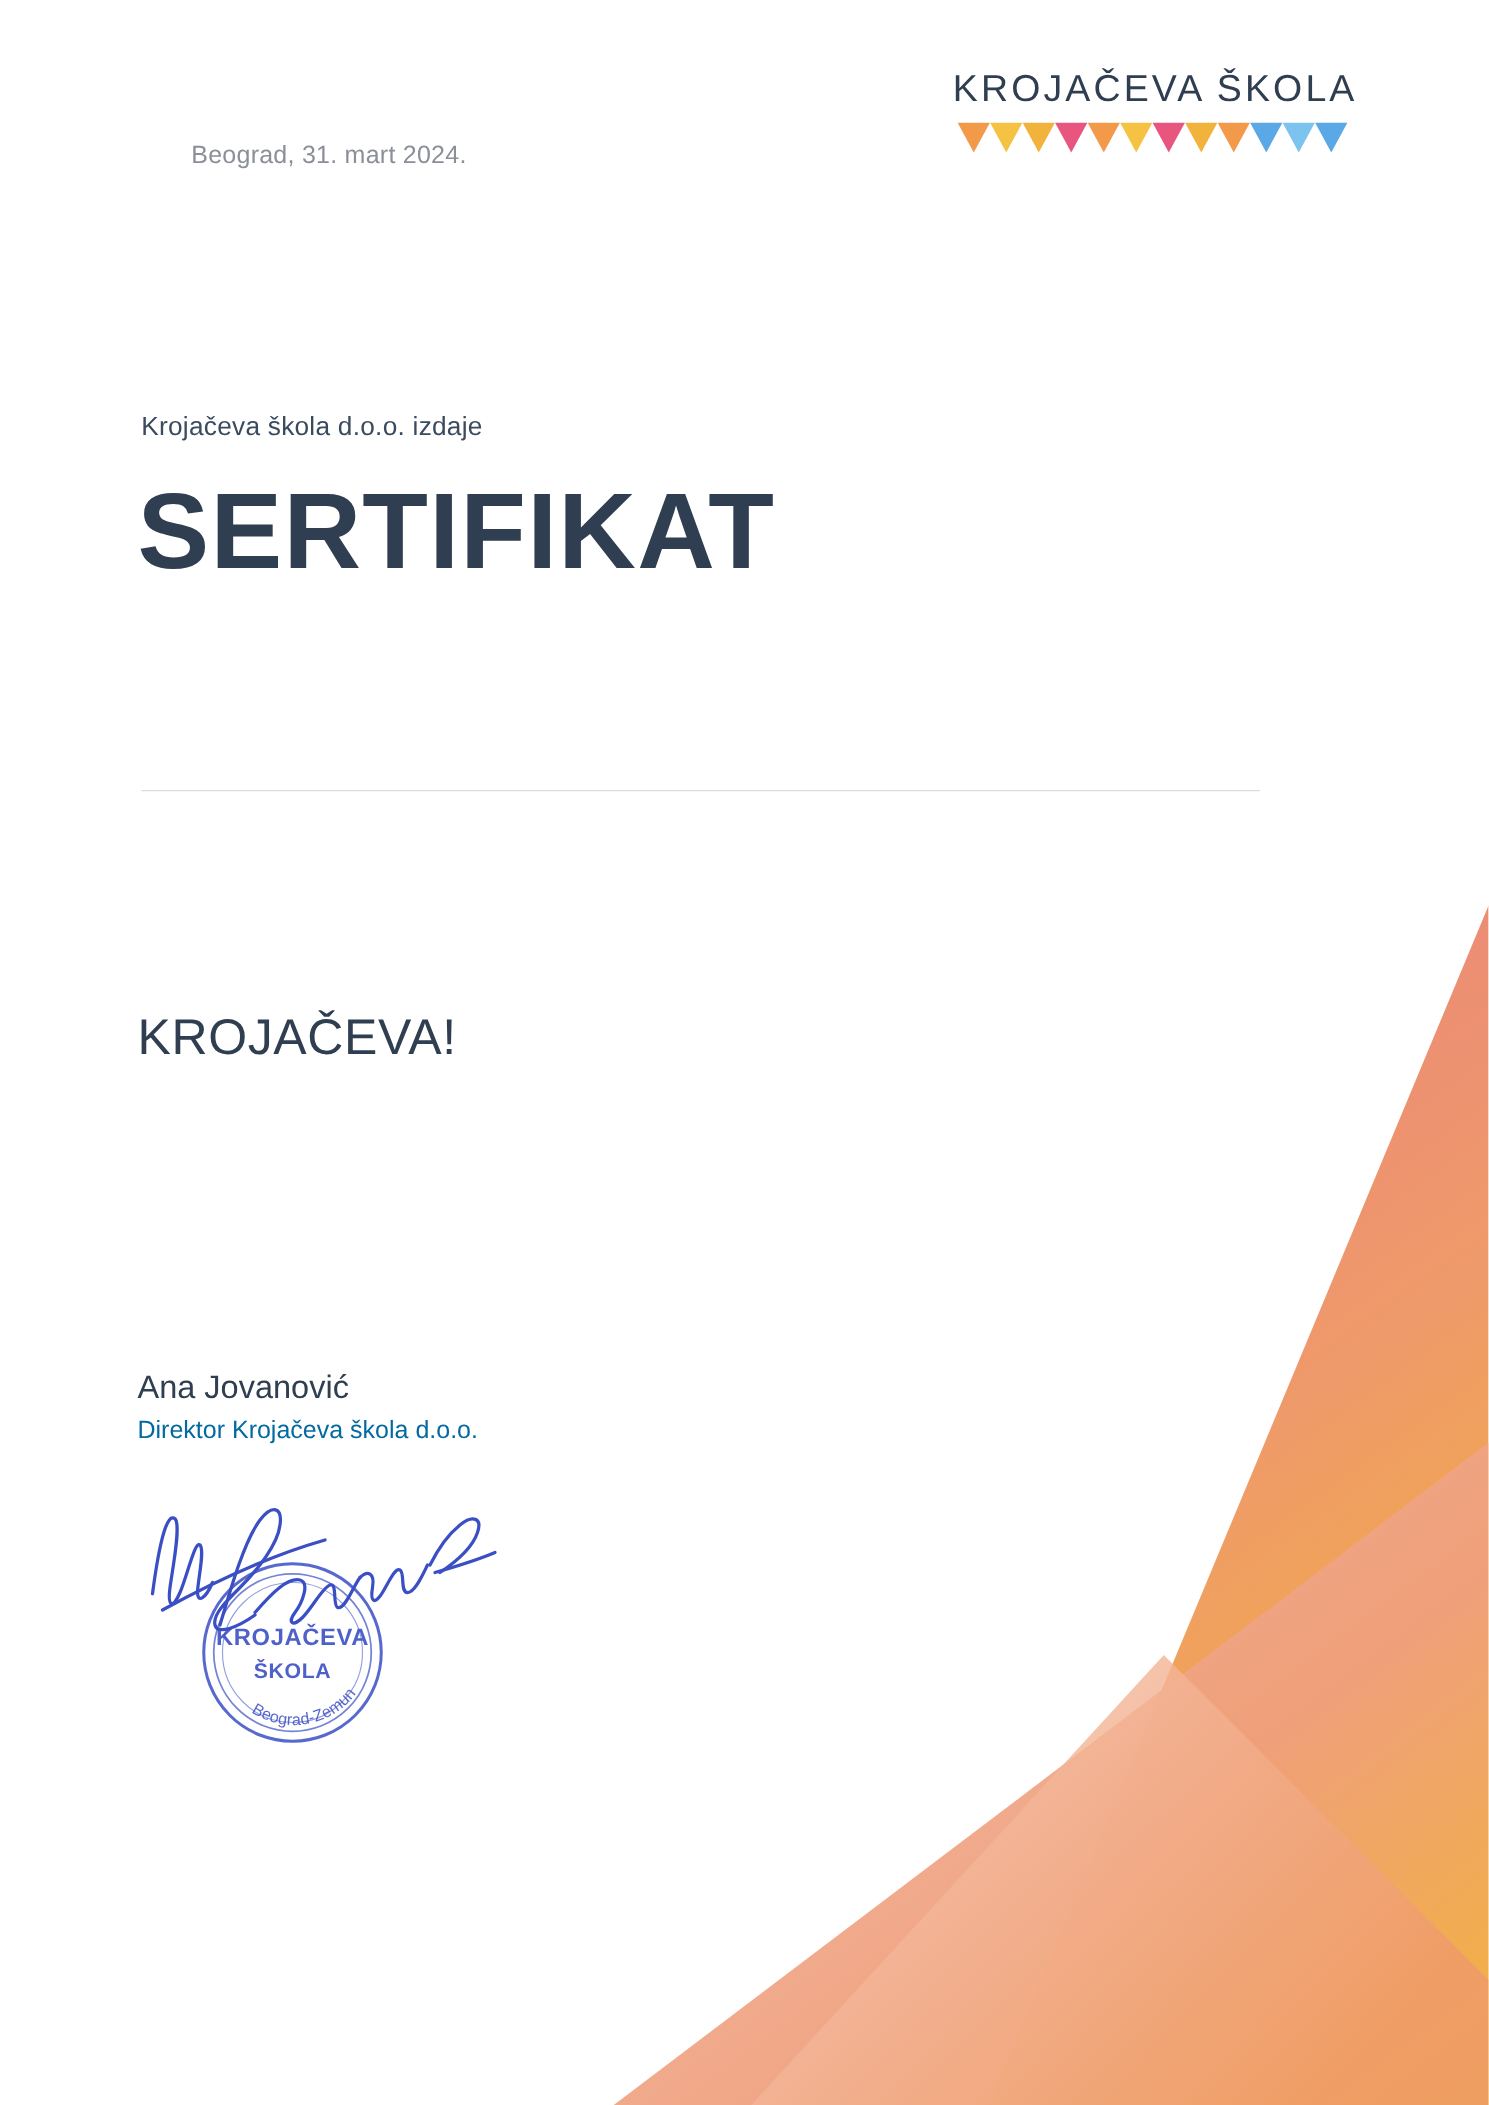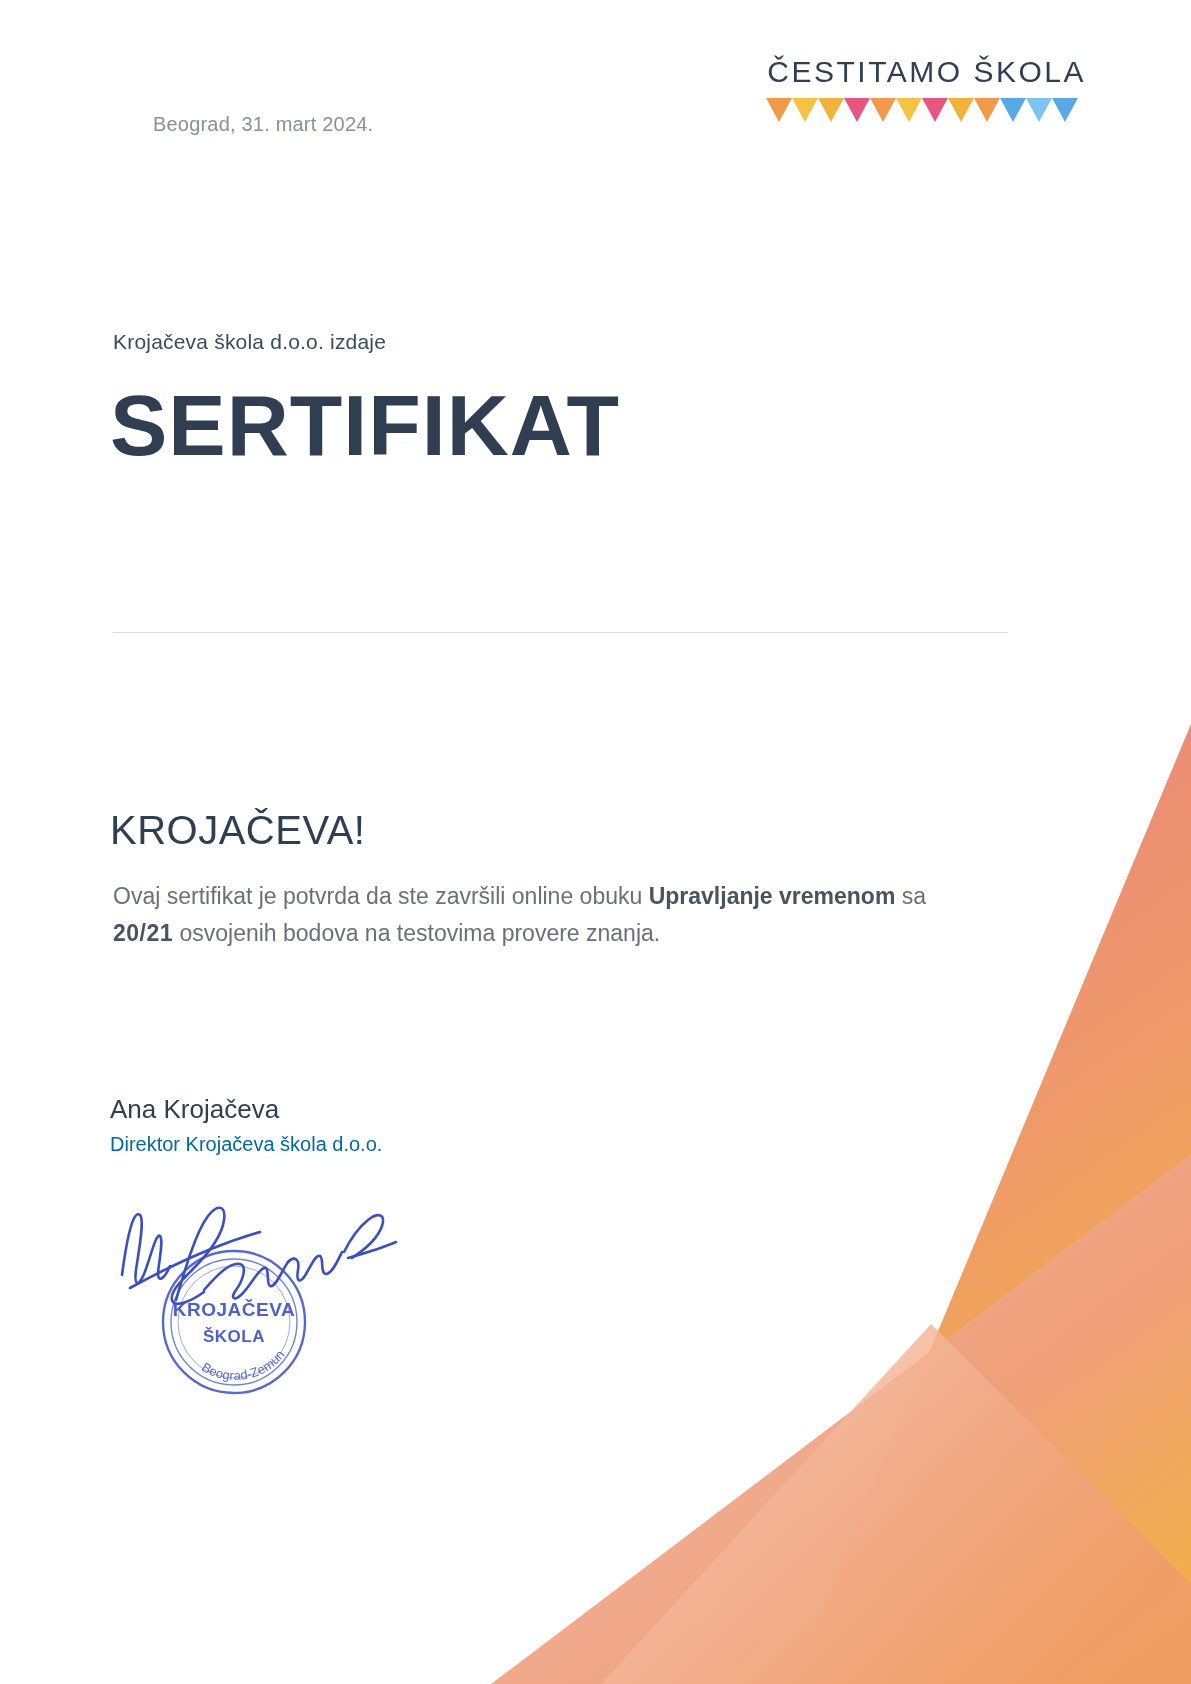--- a/index.html
+++ b/index.html
@@ -184,21 +184,21 @@
       </linearGradient>
     </defs>
     <polygon points="820,0 820,960 420,960" fill="url(#gradA)"></polygon>
     <polygon points="820,430 820,960 120,960" fill="url(#gradB)" opacity="0.93"></polygon>
     <polygon points="560,600 820,860 820,960 230,960" fill="url(#gradC)" opacity="0.82"></polygon>
   </svg>
 
   <div class="date-line">Beograd, 31. mart 2024.</div>
 
   <div class="logo-block">
-    <div class="logo-text">ČESTITAMO ŠKOLA</div>
+    <div class="logo-text">KROJAČEVA ŠKOLA</div>
     <svg class="logo-zigzag" viewBox="0 0 320 26">
       <polygon points="0,0 26,0 13,24" fill="#f2994a"></polygon>
       <polygon points="26,0 52,0 39,24" fill="#f6c244"></polygon>
       <polygon points="52,0 78,0 65,24" fill="#f2b33d"></polygon>
       <polygon points="78,0 104,0 91,24" fill="#e8557e"></polygon>
       <polygon points="104,0 130,0 117,24" fill="#f2994a"></polygon>
       <polygon points="130,0 156,0 143,24" fill="#f6c244"></polygon>
       <polygon points="156,0 182,0 169,24" fill="#e8557e"></polygon>
       <polygon points="182,0 208,0 195,24" fill="#f2b33d"></polygon>
       <polygon points="208,0 234,0 221,24" fill="#f2994a"></polygon>
@@ -207,25 +207,22 @@
       <polygon points="286,0 312,0 299,24" fill="#5aa9e6"></polygon>
     </svg>
   </div>
 
   <div class="issuer">Krojačeva škola d.o.o. izdaje</div>
   <div class="cert-title">SERTIFIKAT</div>
 
   <div class="name-rule"></div>
 
   <div class="congrats">KROJAČEVA!</div>
-  <div class="body-text">
-    <span>Ovaj sertifikat je potvrda da ste završili online obuku </span><b>Upravljanje vremenom</b><span> sa </span><span class="score">20/21</span><span> osvojenih bodova na testovima provere znanja.</span>
-  </div>
-
-  <div class="signer-name">Ana Krojačeva</div>
+
+  <div class="signer-name">Ana Jovanović</div>
   <div class="signer-role">Direktor Krojačeva škola d.o.o.</div>
 
   <div class="signature-wrap">
     <svg width="330" height="230" viewBox="0 0 330 230">
 
       <g fill="none" stroke="#3b4fc4" stroke-width="2.6" stroke-linecap="round">
         <path d="M22,105 C28,60 34,40 40,45 C45,50 38,85 36,100 C34,115 38,118 44,104 C50,90 56,62 60,66 C64,70 58,96 58,104 C58,112 64,110 70,96"></path>
         <path d="M76,130 C86,96 96,62 108,46 C118,33 126,36 124,50 C122,66 106,86 92,100 C80,112 70,122 72,130 C74,138 90,132 104,122"></path>
         <path d="M104,120 C118,104 130,92 140,94 C148,96 142,112 136,120 C130,128 134,132 142,124 C150,116 158,100 164,98 C170,96 166,114 170,116 C176,118 182,100 188,92"></path>
         <path d="M188,92 C194,86 200,88 198,100 C196,112 200,114 206,104 C212,94 216,84 220,86 C224,88 220,104 226,104 C232,104 238,90 242,82"></path>

